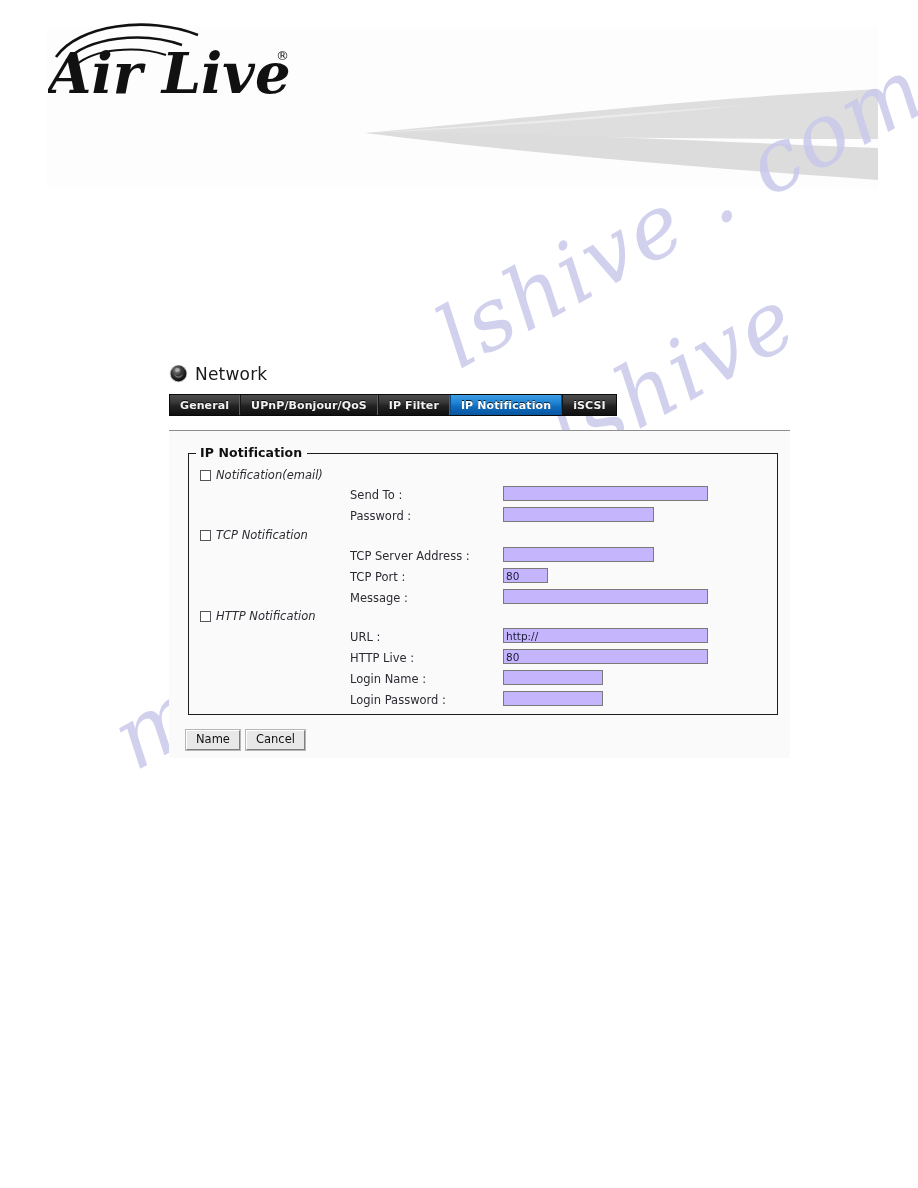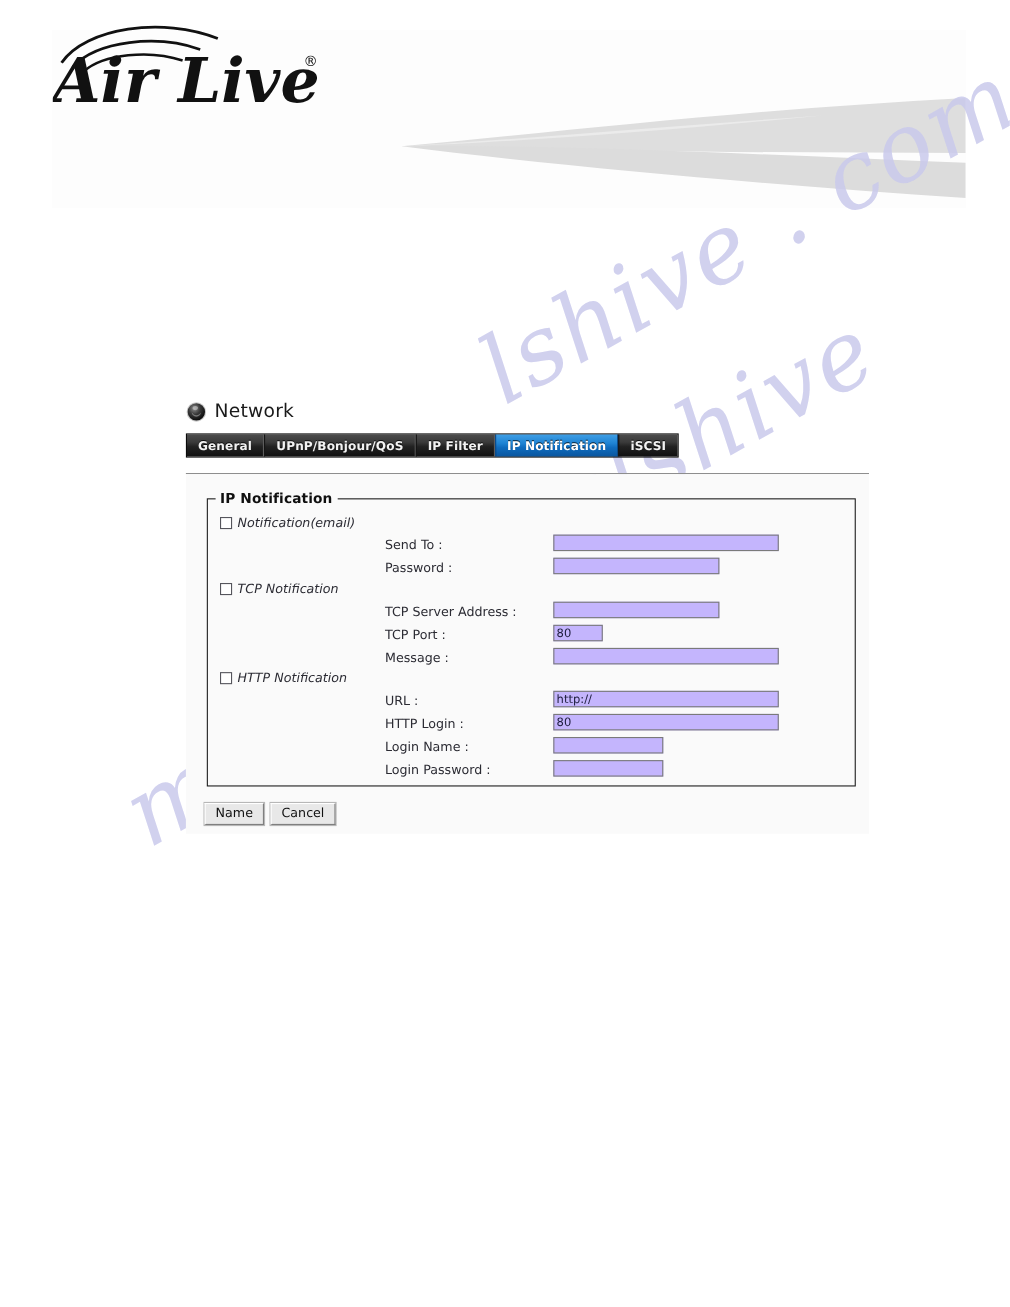--- a/index.html
+++ b/index.html
@@ -77,21 +77,21 @@
     position: absolute;
     left: 0; top: 0;
     width: 918px; height: 1188px;
     z-index: 6;
   }
 
   .section-title {
     position: absolute;
     left: 169px; top: 364px;
     display: flex;
-    align-items: center;
+    align-items: flex-start;
     gap: 7px;
   }
   .globe-icon { width: 19px; height: 19px; display: block; }
   .section-title-text {
     font-size: 17px;
     color: #1a1a1a;
     font-weight: 400;
     letter-spacing: .2px;
   }
 
@@ -345,21 +345,21 @@
     <span class="cbox"></span>
     <span class="cblabel">HTTP Notification</span>
   </div>
 
   <div class="frow">
     <span class="flabel" style="top:629px">URL :</span>
     <input class="finput" style="top: 628px; width: 205px;" value="http://">
   </div>
 
   <div class="frow">
-    <span class="flabel" style="top:650px">HTTP Login :</span>
+    <span class="flabel" style="top:650px">HTTP Live :</span>
     <input class="finput" style="top: 649px; width: 205px;" value="80">
   </div>
 
   <div class="frow">
     <span class="flabel" style="top:671px">Login Name :</span>
     <input class="finput" style="top: 670px; width: 100px;" value="">
   </div>
 
   <div class="frow">
     <span class="flabel" style="top:692px">Login Password :</span>

